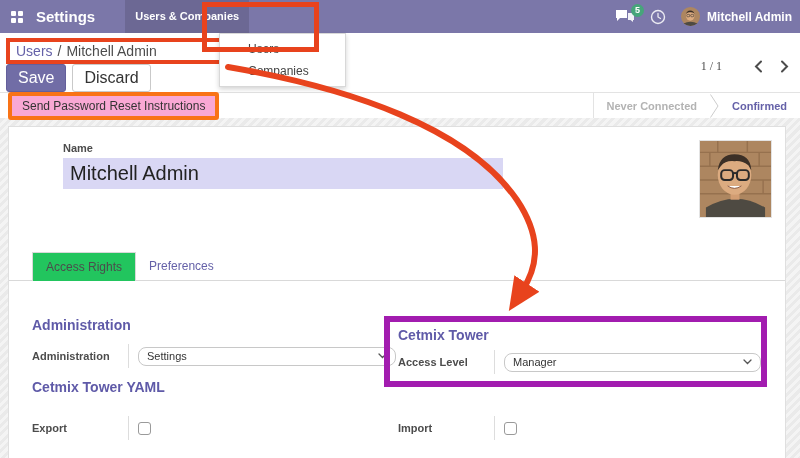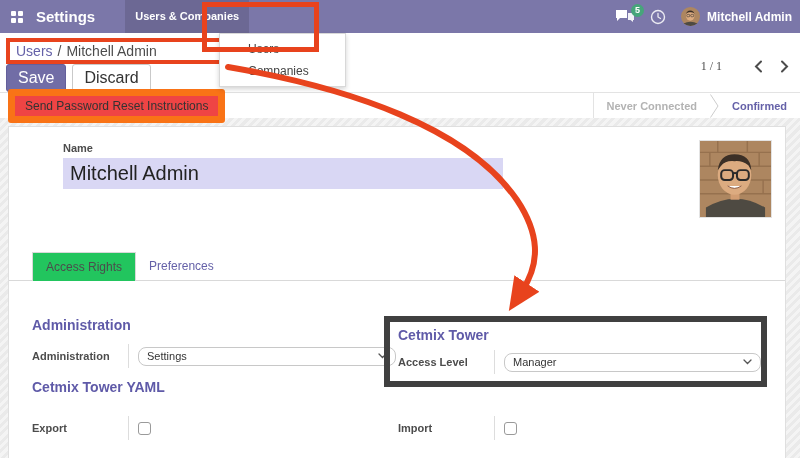--- a/index.html
+++ b/index.html
@@ -52,22 +52,22 @@
   .pager-value { font-size:12px; color:#4c4c4c; margin-right:26px; }
   .pager-btn { width:20px; height:18px; display:flex; align-items:center; justify-content:center; cursor:pointer; }
   .btn-row { position:absolute; left:6px; top:31px; display:flex; gap:6px; }
   .btn { font-size:16px; border-radius:3px; padding:4px 11px; cursor:pointer; border:1px solid transparent; }
   .btn-primary { background:#716da6; border-color:#645f9b; color:#fff; }
   .btn-secondary { background:#fff; border-color:#c9c9c9; color:#333; }
   .statusbar-row {
     position:absolute; left:0; right:0; top:59px; height:26px;
     border-top:1px solid #e3e3e3; display:flex; align-items:center; background:#fff;
   }
-  .action-btn { margin-left:8px; font-size:12px; color:#333; background:#ef4444;
-    border:7px solid #f97316; border-radius:3px; padding:3px 10px; cursor:pointer; }
+  .action-btn { margin-left:8px; font-size:12px; color:#333; background:#f9a8d4;
+    border:4px solid #f97316; border-radius:3px; padding:3px 10px; cursor:pointer; }
   .status-steps { margin-left:auto; display:flex; align-items:center; height:100%;
     border-left:1px solid #e3e3e3; }
   .status-step { font-size:11px; font-weight:bold; padding:0 13px; height:100%;
     display:flex; align-items:center; cursor:pointer; white-space:nowrap; }
   .status-step.muted { color:#b3b3b3; }
   .status-step.active { color:#6561a8; }
 
   
   .sheet {
     position:absolute; left:8px; top:126px; width:778px; height:332px;
@@ -97,21 +97,21 @@
   .select {
     flex:1; height:19px; background:#fff; border:1px solid #c8c8c8; border-radius:8px;
     display:flex; align-items:center; padding:0 8px; font-size:11px; color:#333; cursor:pointer;
   }
   .select .chev { margin-left:auto; }
   .checkbox { width:13px; height:13px; border:1px solid #9a9a9a; border-radius:3px;
     background:#fff; cursor:pointer; }
 
   .sec-admin { position:absolute; left:23px; top:190px; width:364px; }
   .sec-tower { position:absolute; left:375px; top:189px; width:383px; height:71px;
-    border:6px solid #404040; padding:5px 0 0 8px; background:transparent; }
+    border:6px solid #a21caf; padding:5px 0 0 8px; background:transparent; }
   .sec-tower .field-row { margin-top:7px; }
   .yaml-title { position:absolute; left:23px; top:252px; }
   .row-export { position:absolute; left:23px; top:289px; width:364px; margin-top:0; }
   .row-import { position:absolute; left:389px; top:289px; width:360px; margin-top:0; }
 
   
   .dropdown-panel {
     position:absolute; left:219px; top:33px; width:127px; background:#fff;
     border:1px solid #d8d8d8; box-shadow:0 2px 5px rgba(0,0,0,.18); padding:4px 0; z-index:40;
   }

